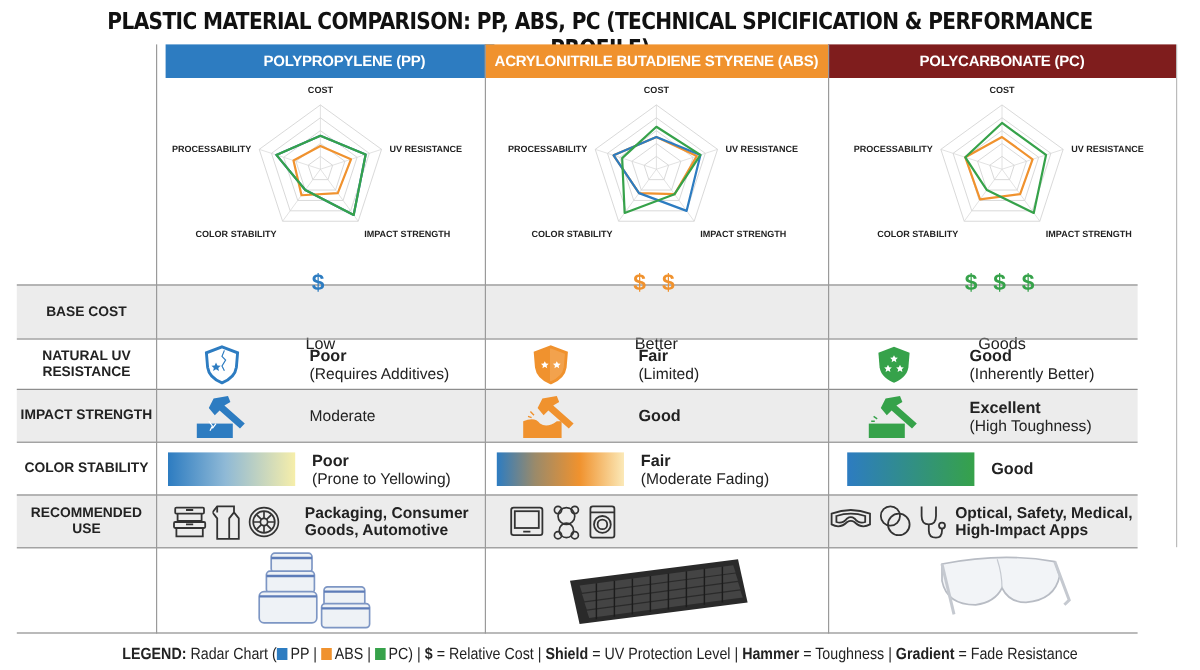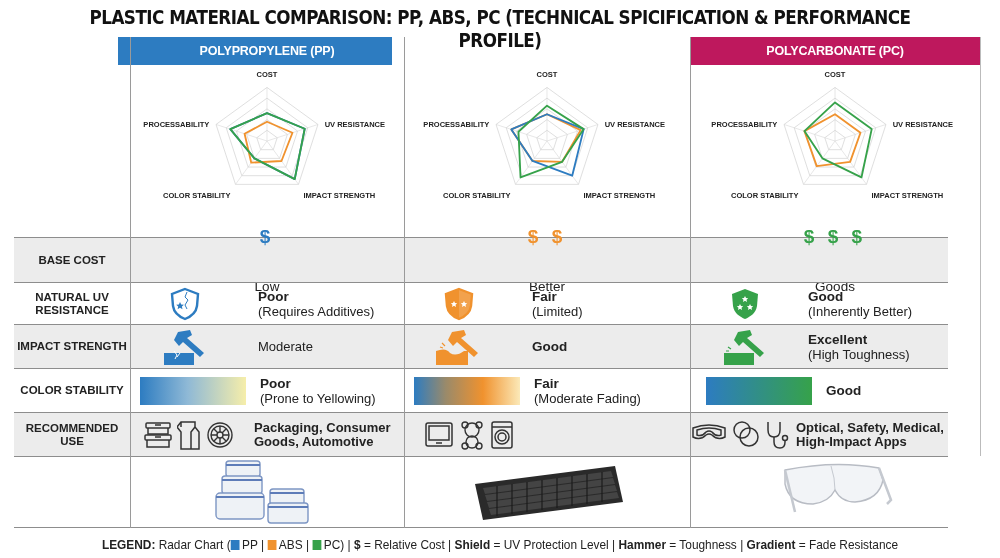--- a/index.html
+++ b/index.html
@@ -28,22 +28,23 @@
   .legend b { font-weight: bold; }
   .sw { display: inline-block; width: 10px; height: 10px; vertical-align: -1px; margin-right: 3px; }
 </style>
 </head>
 <body>
 
 <div class="title">PLASTIC MATERIAL COMPARISON: PP, ABS, PC (TECHNICAL SPICIFICATION &amp; PERFORMANCE PROFILE)</div>
 
 <div class="grid" style="height:491px;">
 
-  <div class="hdr" style="left:104px;width:274px;background:#2d7cc1;padding-left:24px;">POLYPROPYLENE (PP)</div>
-  <div class="hdr" style="left:676px;width:290px;background:#be185d;">POLYCARBONATE (PC)</div>
+  <div class="hdr" style="left:124px;width:274px;background:#2d7cc1;padding-left:24px;">POLYPROPYLENE (PP)</div>
+  <div class="hdr" style="left:390px;width:286px;background:#f0922e;">ACRYLONITRILE BUTADIENE STYRENE (ABS)</div>
+  <div class="hdr" style="left:676px;width:290px;background:#7f1d1d;">POLYCARBONATE (PC)</div>
 
   <div class="radar" style="left:116px;width:274px;"><svg id="radar0" viewBox="0 0 274 172">
         <polygon points="137,79.2 149.17352340857798,88.04458247200067 144.52365122934367,102.35541752799932 129.47634877065636,102.35541752799932 124.82647659142204,88.04458247200067" fill="none" stroke="#cfcfcf" stroke-width="0.8"></polygon>
         <polygon points="137,66.4 161.34704681715593,84.08916494400134 152.0473024586873,112.71083505599866 121.95269754131269,112.71083505599866 112.65295318284407,84.08916494400135" fill="none" stroke="#cfcfcf" stroke-width="0.8"></polygon>
         <polygon points="137,53.6 173.52057022573388,80.13374741600202 159.57095368803095,123.06625258399798 114.42904631196903,123.06625258399798 100.4794297742661,80.13374741600202" fill="none" stroke="#cfcfcf" stroke-width="0.8"></polygon>
         <polygon points="137,40.8 185.69409363431186,76.1783298880027 167.09460491737462,133.42167011199732 106.90539508262538,133.42167011199732 88.30590636568813,76.1783298880027" fill="none" stroke="#cfcfcf" stroke-width="0.8"></polygon>
         <polygon points="137,28 197.86761704288983,72.22291236000336 174.6182561467183,143.77708763999664 99.38174385328173,143.77708763999664 76.13238295711017,72.22291236000338" fill="none" stroke="#cfcfcf" stroke-width="0.8"></polygon>
         <line x1="137" y1="92" x2="137" y2="28" stroke="#d6d6d6" stroke-width="0.7"></line>
         <line x1="137" y1="92" x2="197.86761704288983" y2="72.22291236000336" stroke="#d6d6d6" stroke-width="0.7"></line>
         <line x1="137" y1="92" x2="174.6182561467183" y2="143.77708763999664" stroke="#d6d6d6" stroke-width="0.7"></line>

